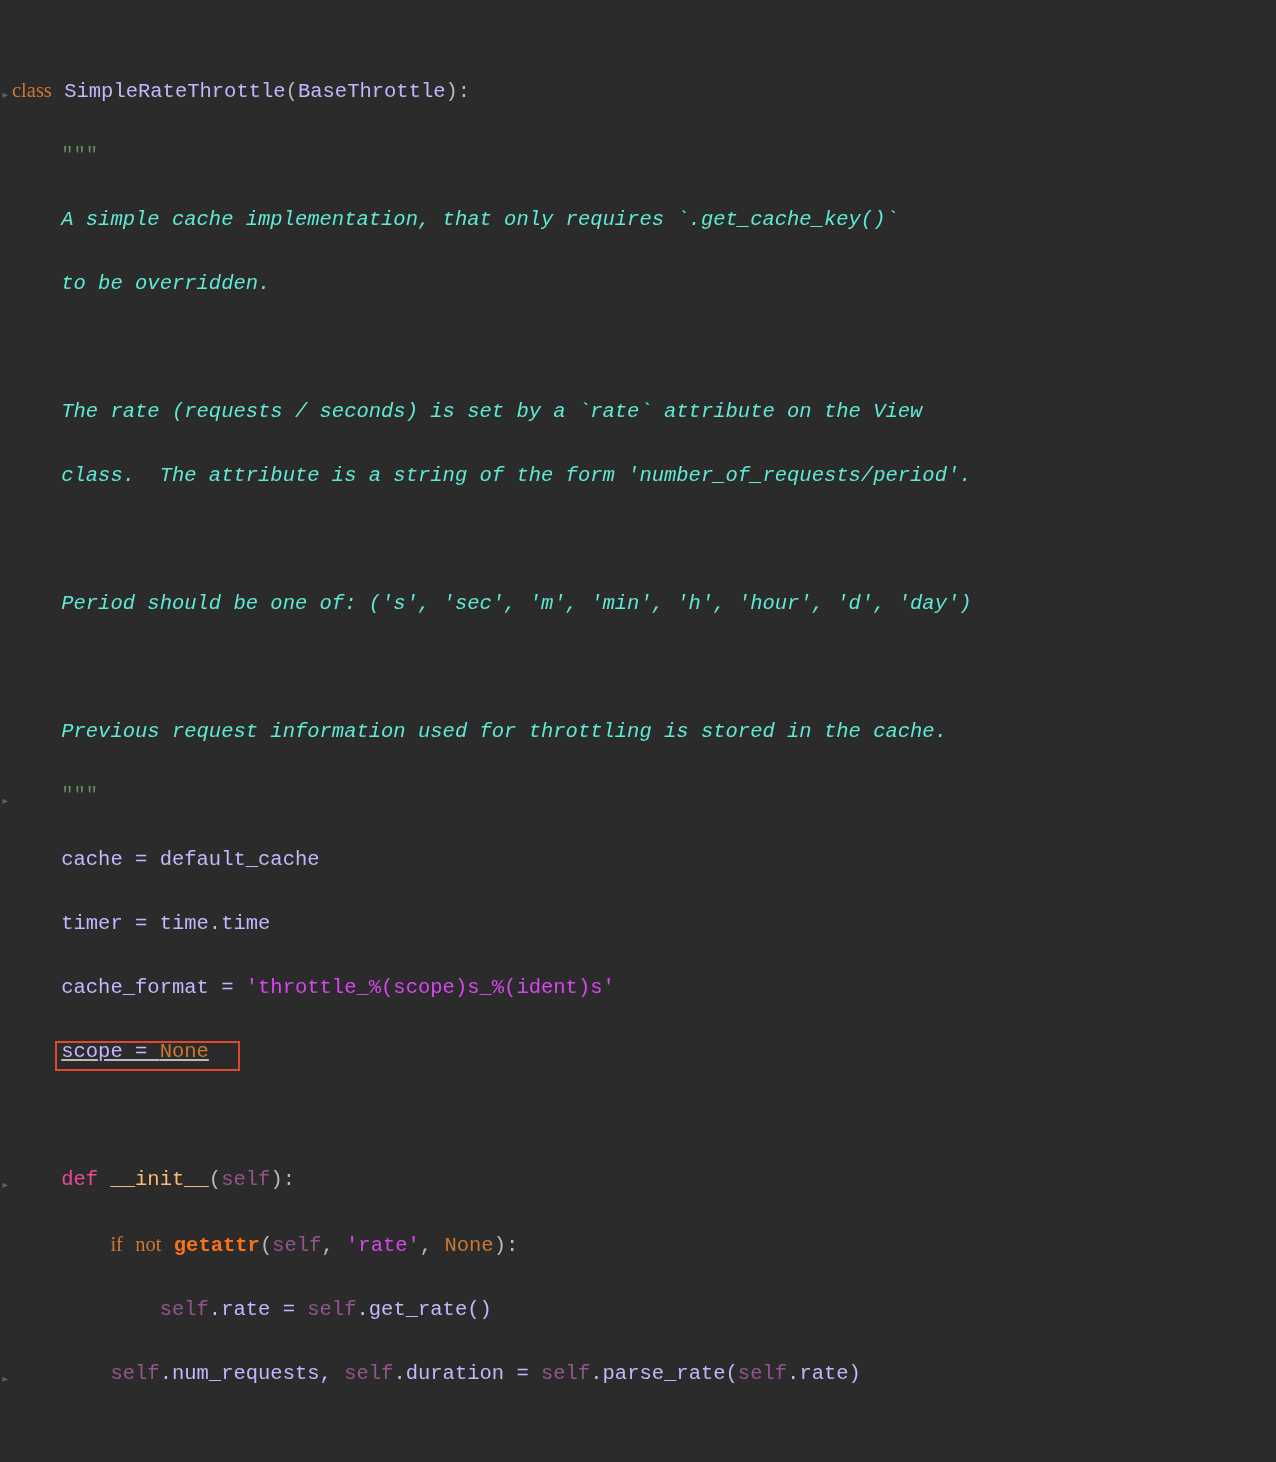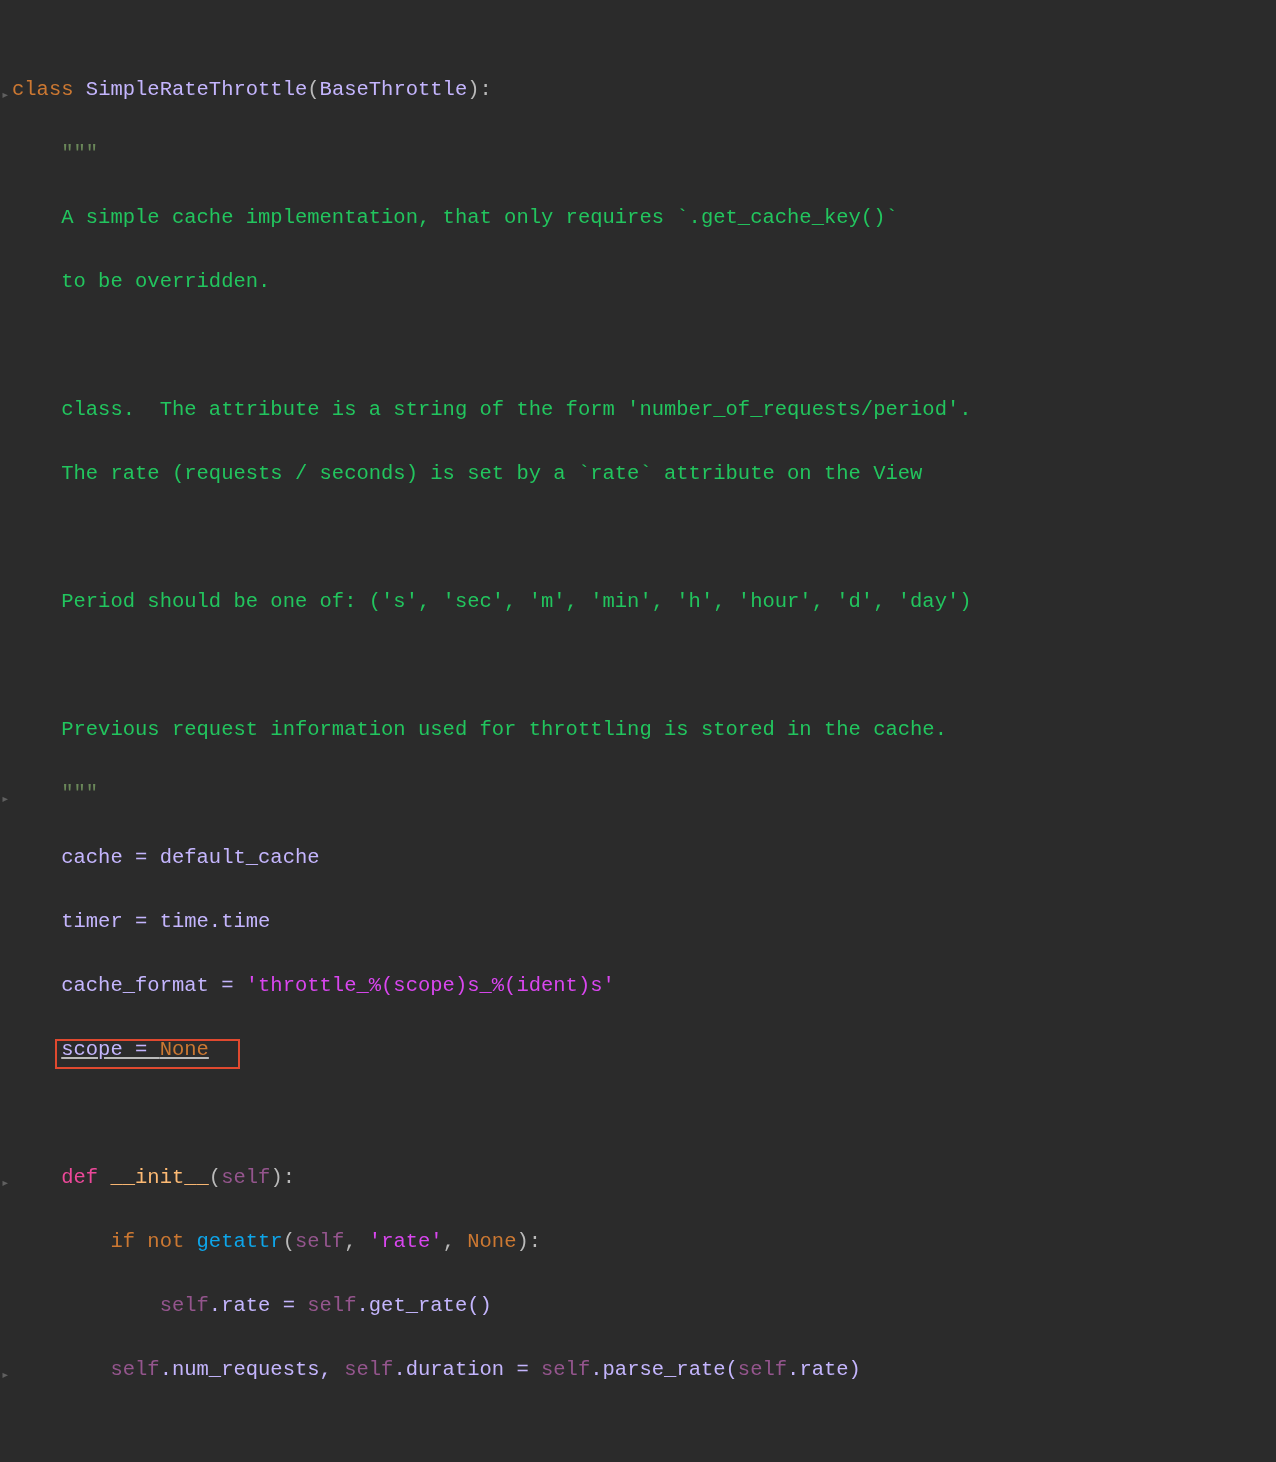--- a/index.html
+++ b/index.html
@@ -21,50 +21,50 @@
     position: relative;
   }
   .gutter-fold {
     color: #606060;
     font-size: 14px;
     position: absolute;
     left: 1px;
     top: 5px;
     user-select: none;
   }
-  .kw { color: #cc7832; font-style: normal; }
+  .kw { color: #cc7832; font-style: normal; font-family: Liberation Serif, serif; }
   .kw-def { color: #ec4899; }
   .dunder { color: #fdba74; }
   .self { color: #94558d; }
   .str { color: #d946ef; }
-  .doc { color: #22c55e; }
+  .doc { color: #5eead4; font-style: italic; }
   .docq { color: #6a8759; font-style: normal; }
   .none { color: #cc7832; }
-  .builtin { color: #0ea5e9; }
+  .builtin { color: #f97316; font-weight: bold; }
   .default { color: #c4b5fd; }
   .punc { color: #bababa; }
   .hl-box {
     position: absolute;
     border: 2px solid #e0492f;
     height: 30px;
     pointer-events: none;
   }
 </style>
 </head>
 <body>
 
 <div class="code">
 
 <div class="line"><span class="gutter-fold">▸</span><span class="kw">class</span><span class="default"> </span><span class="default">SimpleRateThrottle</span><span class="punc">(</span><span class="default">BaseThrottle</span><span class="punc">):</span></div>
 <div class="line">    <span class="docq">"""</span></div>
 <div class="line">    <span class="doc">A simple cache implementation, that only requires `.get_cache_key()`</span></div>
 <div class="line">    <span class="doc">to be overridden.</span></div>
 <div class="line">    <span class="doc"></span></div>
+<div class="line">    <span class="doc">The rate (requests / seconds) is set by a `rate` attribute on the View</span></div>
 <div class="line">    <span class="doc">class.  The attribute is a string of the form 'number_of_requests/period'.</span></div>
-<div class="line">    <span class="doc">The rate (requests / seconds) is set by a `rate` attribute on the View</span></div>
 <div class="line">    <span class="doc"></span></div>
 <div class="line">    <span class="doc">Period should be one of: ('s', 'sec', 'm', 'min', 'h', 'hour', 'd', 'day')</span></div>
 <div class="line">    <span class="doc"></span></div>
 <div class="line">    <span class="doc">Previous request information used for throttling is stored in the cache.</span></div>
 <div class="line"><span class="gutter-fold">▸</span>    <span class="docq">"""</span></div>
 <div class="line">    <span class="default">cache = default_cache</span></div>
 <div class="line">    <span class="default">timer = time.time</span></div>
 <div class="line">    <span class="default">cache_format = </span><span class="str">'throttle_%(scope)s_%(ident)s'</span></div>
 <div class="line" style="position:relative;">    <span style="position:relative;text-decoration:underline;"><span class="hl-box" style="left:-6px; top:1px; width:185px;"></span><span class="default">scope = </span><span class="none">None</span></span></div>
 <div class="line">    <span class="default"></span></div>

